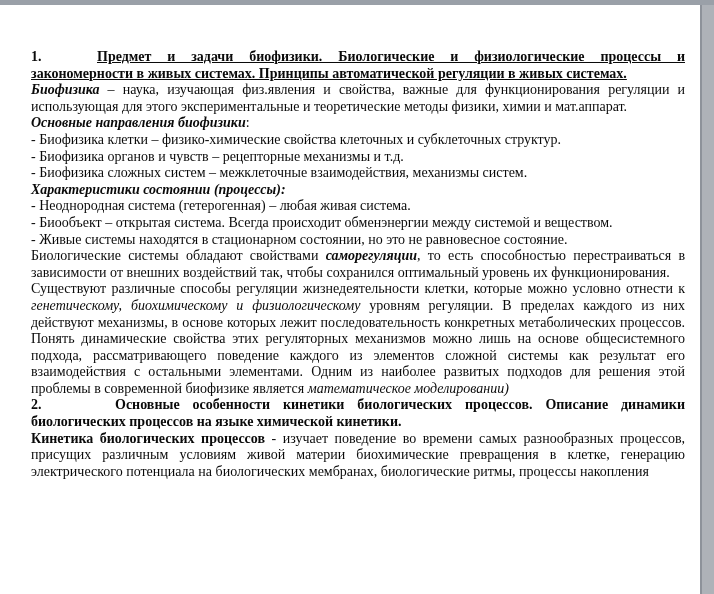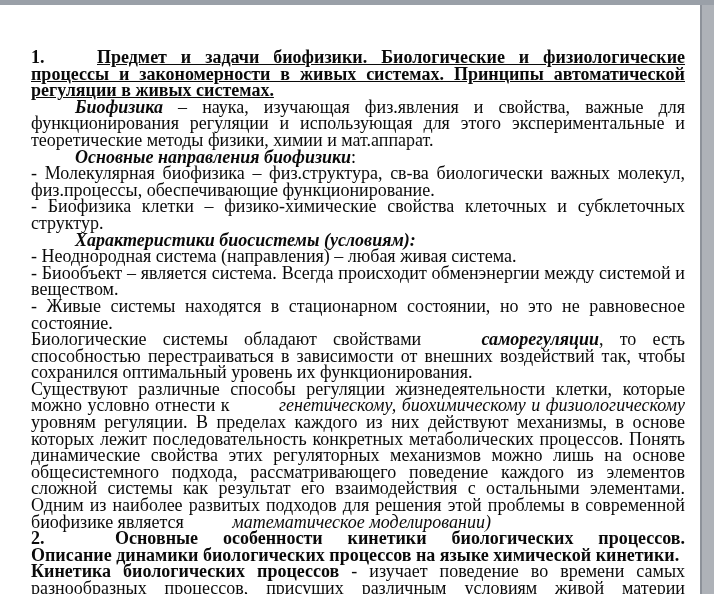--- a/index.html
+++ b/index.html
@@ -28,48 +28,49 @@
     position: absolute;
     top: 5px; left: 0; bottom: 0;
     width: 700px;
     box-sizing: border-box;
     background: #ffffff;
     padding: 44px 15px 0 31px;
     overflow: hidden;
   }
   .doc p {
     margin: 0;
-    font-size: 18px;
+    font-size: 14px;
     line-height: 16.6px;
     color: #0a0a0a;
     text-align: justify;
   }
   .doc p.h1, .doc p.h2 { font-weight: bold; }
   .doc .num { display: inline-block; font-weight: bold; vertical-align: baseline; }
   .doc p.h1 .num { width: 66px; }
   .doc p.h2 .num { width: 84px; }
   .b { font-weight: bold; }
-  .i { font-style: italic; margin-left: 44px; }
+  .i { font-style: italic; }
   .u { text-decoration: underline; }
 </style>
 </head>
 <body>
 
 <div class="screen">
   <div class="top-edge" style="background: rgb(154, 160, 168);"></div>
   <div class="paper" style="background: rgb(255, 255, 255);">
     <div class="doc" style="color: rgb(10, 10, 10);">
         <p class="h1"><span class="num">1.</span><span class="b u">Предмет и задачи биофизики. Биологические и физиологические процессы и закономерности в живых системах. Принципы автоматической регуляции в живых системах.</span></p>
         <p class="body"><span class="b i ">Биофизика</span><span class=""> – наука, изучающая физ.явления и свойства, важные для функционирования регуляции и использующая для этого экспериментальные и теоретические методы физики, химии и мат.аппарат.</span></p>
         <p class="body"><span class="b i ">Основные направления биофизики</span><span class="">:</span></p>
-        <p class="body"><span class="">- Молекулярная биофизика – физ.структура, св-ва биологически важных молекул, физ.процессы, обеспечивающие функционирование.</span></p>
         <p class="body"><span class="">- Биофизика клетки – физико-химические свойства клеточных и субклеточных структур.</span></p>
-        <p class="body"><span class="b i ">Характеристики биосистемы (условиям):</span></p>
-        <p class="body"><span class="">- Неоднородная система (направления) – любая живая система.</span></p>
-        <p class="body"><span class="">- Биообъект – является система. Всегда происходит обменэнергии между системой и веществом.</span></p>
+        <p class="body"><span class="">- Биофизика органов и чувств – рецепторные механизмы и т.д.</span></p>
+        <p class="body"><span class="">- Биофизика сложных систем – межклеточные взаимодействия, механизмы систем.</span></p>
+        <p class="body"><span class="b i ">Характеристики состоянии (процессы):</span></p>
+        <p class="body"><span class="">- Неоднородная система (гетерогенная) – любая живая система.</span></p>
+        <p class="body"><span class="">- Биообъект – открытая система. Всегда происходит обменэнергии между системой и веществом.</span></p>
         <p class="body"><span class="">- Живые системы находятся в стационарном состоянии, но это не равновесное состояние.</span></p>
         <p class="body"><span class="">Биологические системы обладают свойствами </span><span class="b i ">саморегуляции</span><span class="">, то есть способностью перестраиваться в зависимости от внешних воздействий так, чтобы сохранился оптимальный уровень их функционирования.</span></p>
         <p class="body"><span class="">Существуют различные способы регуляции жизнедеятельности клетки, которые можно условно отнести к </span><span class="i ">генетическому, биохимическому и физиологическому</span><span class=""> уровням регуляции. В пределах каждого из них действуют механизмы, в основе которых лежит последовательность конкретных метаболических процессов. Понять динамические свойства этих регуляторных механизмов можно лишь на основе общесистемного подхода, рассматривающего поведение каждого из элементов сложной системы как результат его взаимодействия с остальными элементами. Одним из наиболее развитых подходов для решения этой проблемы в современной биофизике является </span><span class="i ">математическое моделировании)</span></p>
         <p class="h2"><span class="num">2.</span><span class="b ">Основные особенности кинетики биологических процессов. Описание динамики биологических процессов на языке химической кинетики.</span></p>
         <p class="body"><span class="b ">Кинетика биологических процессов</span><span class=""> - изучает поведение во времени самых разнообразных процессов, присущих различным условиям живой материи биохимические превращения в клетке, генерацию электрического потенциала на биологических мембранах, биологические ритмы, процессы накопления</span></p>
       </div>
   </div>
   <div class="right-gutter" style="background: rgb(174, 178, 184); border-left-color: rgb(141, 146, 154);"></div>
 </div>
 

